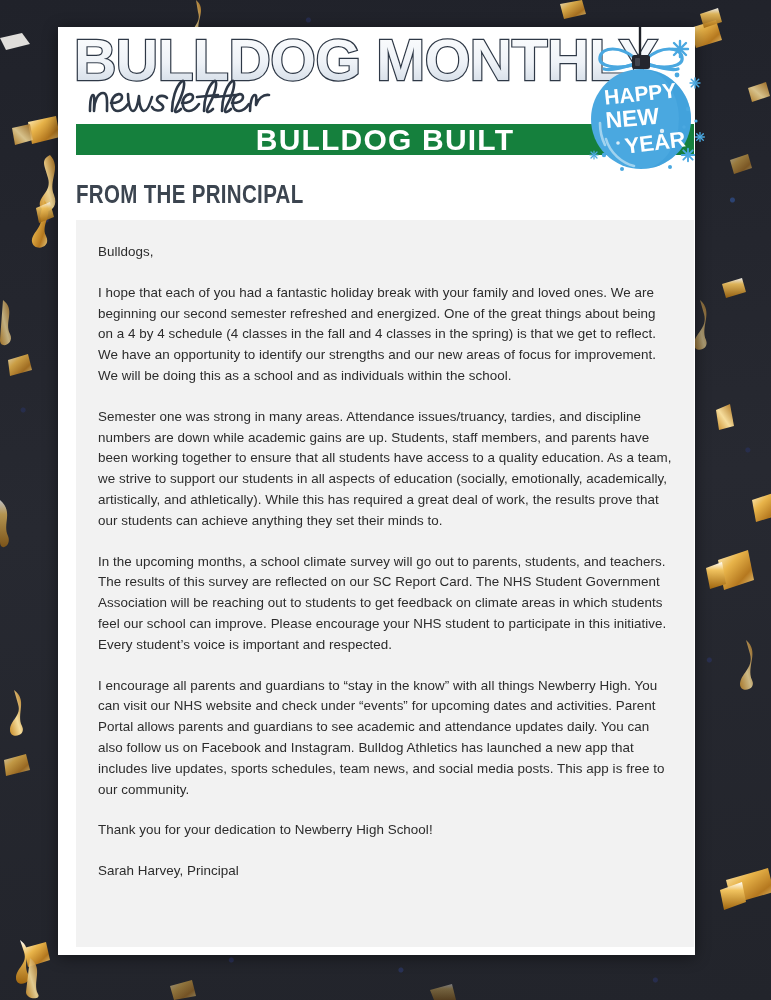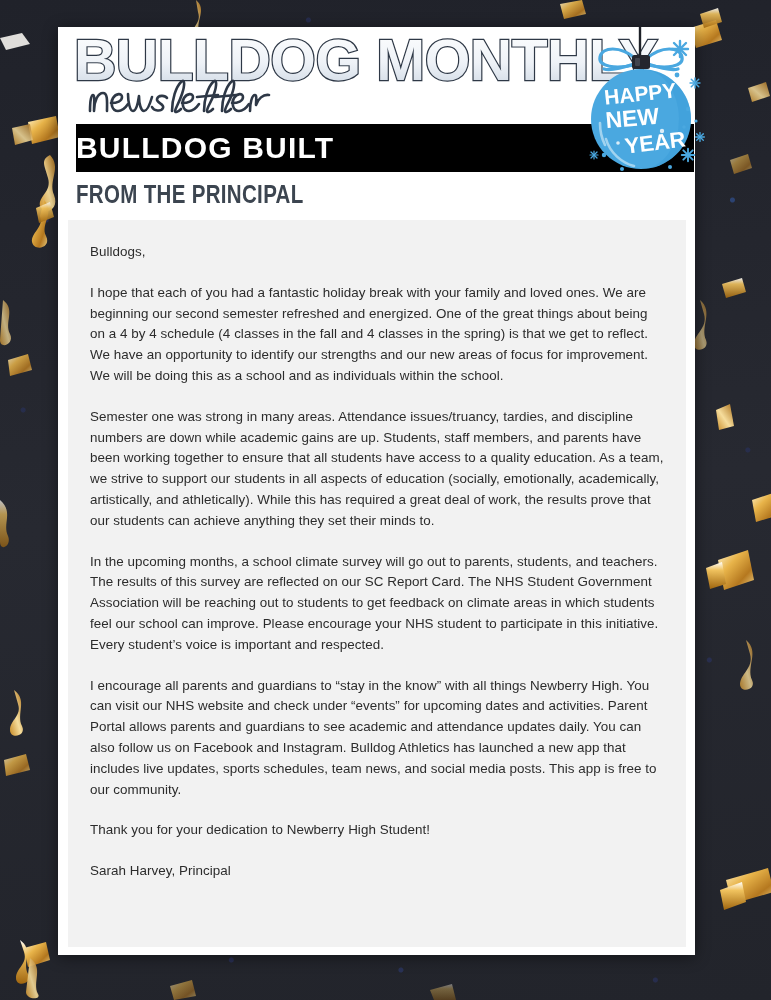--- a/index.html
+++ b/index.html
@@ -53,23 +53,23 @@
     width:610px; height:62px;
   }
   #masthead-script {
     position:absolute; left:22px; top:48px;
     width:330px; height:48px;
   }
 
   
   #section-banner {
     position:absolute; left:18px; top:97px;
-    width:618px; height:48px;
-    background:#000000;
-    display:flex; align-items:center; 
+    width:618px; height:31px;
+    background:#15803d;
+    display:flex; align-items:center; justify-content:center;
   }
   #section-banner-title {
     color:#ffffff;
     font-family:"Liberation Sans", sans-serif;
     font-size:30px; font-weight:bold;
     letter-spacing:1.2px;
   }
 
   
   #subsection-heading {
@@ -77,21 +77,21 @@
     color:#3c4550;
     font-family:"Liberation Sans Narrow","Liberation Sans", sans-serif;
     font-size:25px; font-weight:bold;
     letter-spacing:.4px;
     transform:scaleX(.82);
     transform-origin:left center;
   }
 
   
   #letter-box {
-    position:absolute; left:10px; top:193px;
+    position:absolute; left:18px; top:193px;
     width:618px; height:727px;
     background:#f2f2f2;
     padding:22px 22px 20px 22px;
   }
   .letter-p {
     color:#2c2c2c;
     font-family:"Liberation Sans", sans-serif;
     font-size:13.4px;
     line-height:20.8px;
     margin-bottom:20px;
@@ -218,21 +218,21 @@
   </div>
 
   <div id="subsection-heading">FROM THE PRINCIPAL</div>
 
   <div id="letter-box">
     <p class="letter-p">Bulldogs,</p>
     <p class="letter-p">I hope that each of you had a fantastic holiday break with your family and loved ones. We are beginning our second semester refreshed and energized. One of the great things about being on a 4 by 4 schedule (4 classes in the fall and 4 classes in the spring) is that we get to reflect. We have an opportunity to identify our strengths and our new areas of focus for improvement. We will be doing this as a school and as individuals within the school.</p>
     <p class="letter-p">Semester one was strong in many areas. Attendance issues/truancy, tardies, and discipline numbers are down while academic gains are up. Students, staff members, and parents have been working together to ensure that all students have access to a quality education. As a team, we strive to support our students in all aspects of education (socially, emotionally, academically, artistically, and athletically). While this has required a great deal of work, the results prove that our students can achieve anything they set their minds to.</p>
     <p class="letter-p">In the upcoming months, a school climate survey will go out to parents, students, and teachers. The results of this survey are reflected on our SC Report Card. The NHS Student Government Association will be reaching out to students to get feedback on climate areas in which students feel our school can improve. Please encourage your NHS student to participate in this initiative. Every student’s voice is important and respected.</p>
     <p class="letter-p">I encourage all parents and guardians to “stay in the know” with all things Newberry High. You can visit our NHS website and check under “events” for upcoming dates and activities. Parent Portal allows parents and guardians to see academic and attendance updates daily. You can also follow us on Facebook and Instagram. Bulldog Athletics has launched a new app that includes live updates, sports schedules, team news, and social media posts. This app is free to our community.</p>
-    <p class="letter-p">Thank you for your dedication to Newberry High Student!</p>
+    <p class="letter-p">Thank you for your dedication to Newberry High School!</p>
     <p class="letter-p">Sarah Harvey, Principal</p>
   </div>
 
   <svg id="ornament" viewBox="0 0 130 148">
 
     <line x1="64" y1="0" x2="64" y2="30" stroke="#1d2128" stroke-width="2.4"></line>
 
     <g fill="none" stroke="#4aa8e0" stroke-width="3.2" stroke-linecap="round">
       <path d="M60 32 C44 18 26 20 24 30 C22 40 40 42 58 38"></path>
       <path d="M70 32 C86 18 104 20 106 30 C108 40 90 42 72 38"></path>

